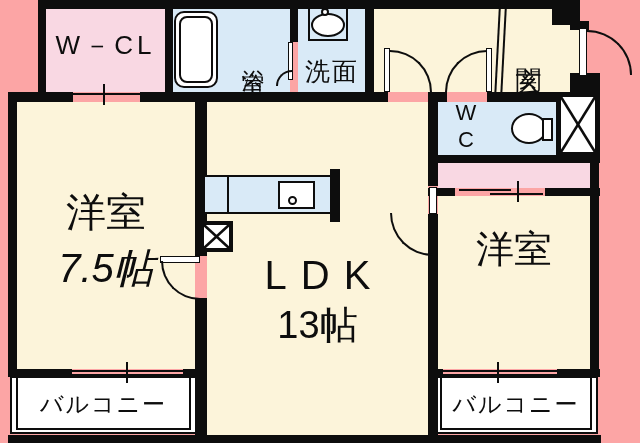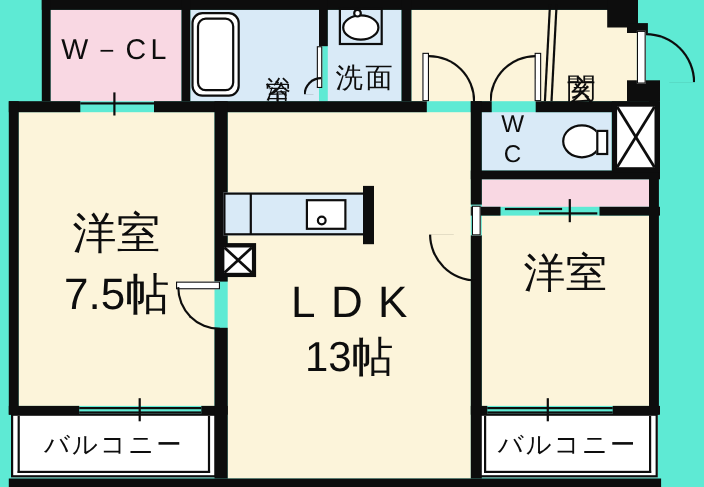--- a/index.html
+++ b/index.html
@@ -1,16 +1,16 @@
 <!DOCTYPE html>
 <html><head>
 <meta charset="utf-8">
 <style>
   html,body{margin:0;padding:0;background:#fff;}
-  #stage{position:relative;width:640px;height:443px;background:#5eead4;overflow:hidden;
+  #stage{position:relative;width:640px;height:443px;background:#fca5a5;overflow:hidden;
          font-family:"Liberation Sans","DejaVu Sans",sans-serif;color:#0d0d0d;}
   .a{position:absolute;box-sizing:border-box;}
   .wall{background:#0d0d0d;}
   .cream{background:#fcf4da;}
   .blue{background:#d9eaf7;}
   .pink{background:#f9d8e3;}
   .leaf{background:#ffffff;border:1.5px solid #0d0d0d;}
   .arc{border:0 solid #0d0d0d;background:transparent;}
   .arc.tr{border-top-width:2.5px;border-right-width:2.5px;border-top-right-radius:100% 100%;}
   .arc.tl{border-top-width:2.5px;border-left-width:2.5px;border-top-left-radius:100% 100%;}
@@ -143,21 +143,21 @@
   <div class="a lbl vert" style="left:513px;top:11px;height:74px;font-size:26px;">玄関</div>
 
   <div class="a lbl" style="left:446px;top:99px;width:40px;font-size:22px;line-height:27px;">
     <span style="display:block;">W</span>
     <span style="display:block;">C</span>
   </div>
 
 
   <div class="a lbl" style="left:17px;top:184px;width:178px;font-size:40px;line-height:56px;">
     <span style="display:block;">洋室</span>
-    <span style="display:block;">7.5帖</span>
+    <span style="display:block;font-style:italic;">7.5帖</span>
   </div>
 
   <div class="a lbl" style="left:207px;top:250px;width:221px;font-size:40px;line-height:50px;">
     <span style="display:block;letter-spacing:14px;margin-left:14px;">LDK</span>
     <span style="display:block;font-size:38px;">13帖</span>
   </div>
 
   <div class="a lbl" style="left:438px;top:222px;width:152px;font-size:38px;line-height:54px;">
     <span style="display:block;">洋室</span>
   </div>

